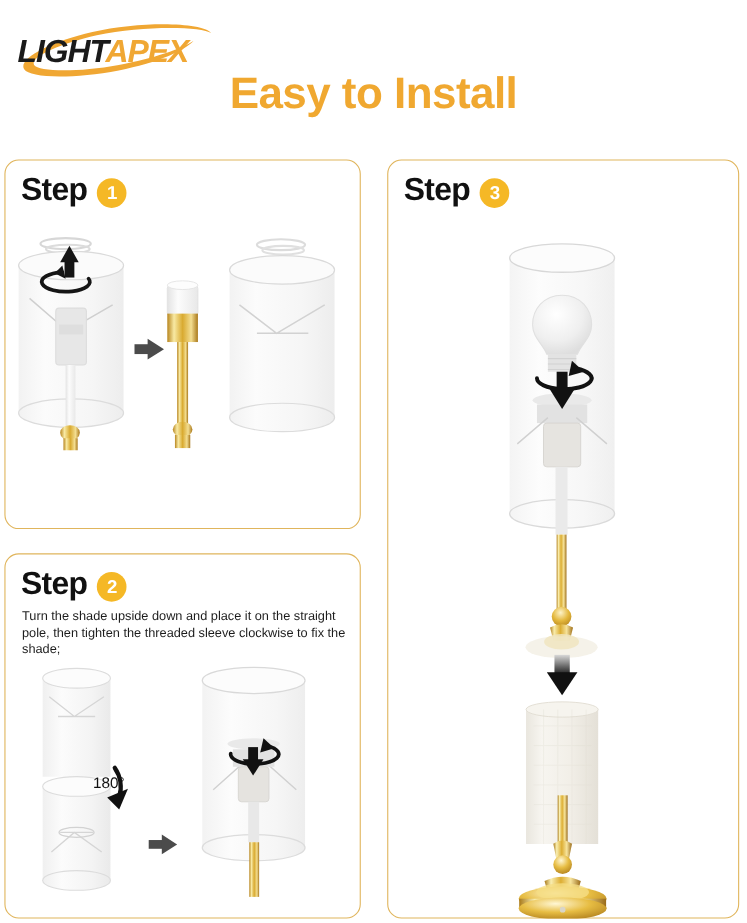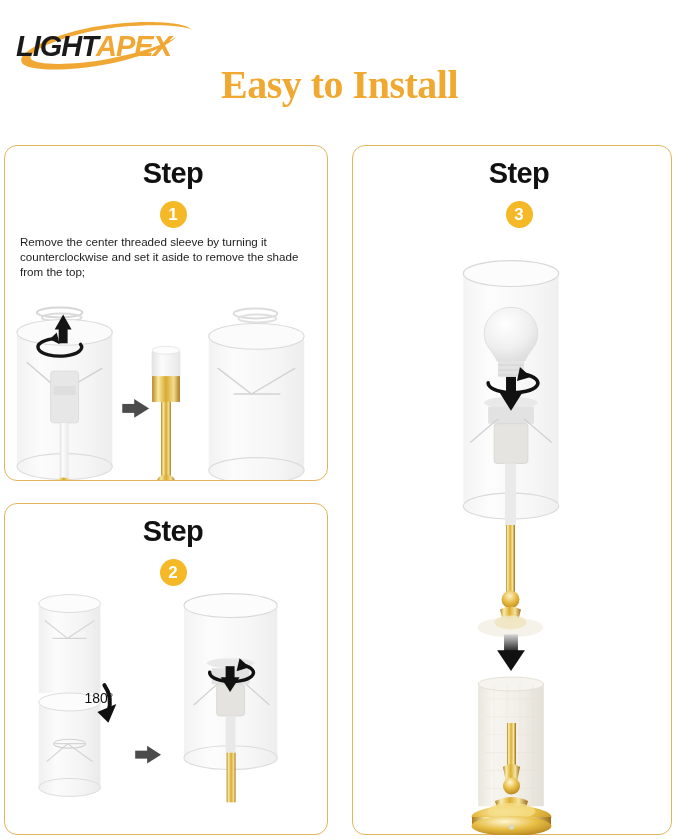--- a/index.html
+++ b/index.html
@@ -17,40 +17,38 @@
   }
   #logo svg{display:block;}
   
   #headline{
     position:absolute;left:0;top:62px;width:679px;
     text-align:center;
     font-size:40px;line-height:46px;
     font-weight:bold;
     letter-spacing:-0.5px;
     color:#f0a830;
-    font-family:Liberation Serif, serif;
   }
   
   .card{
     position:absolute;
     border:1.4px solid #e0b55c;
     border-radius:13px;
     background:#fff;
     box-sizing:border-box;
     overflow:hidden;
   }
   #card-1{left:4px;  top:145px; width:324px; height:336px;}
   #card-2{left:4px;  top:503px; width:324px; height:332px;}
   #card-3{left:352px;top:145px; width:320px; height:690px;}
 
   .card-head{
-    display:flex;align-items:center;
+    display:flex;align-items:flex-end;
     padding:12px 0 0 14px;
     gap:9px;
-    flex-direction:column;
   }
   .step-word{
     font-size:29px;line-height:31px;font-weight:bold;color:#111;
     letter-spacing:-0.6px;
   }
   .step-badge{
     width:27px;height:27px;border-radius:50%;
     background:#f5b826;
     color:#fff;
     font-size:17px;font-weight:bold;
@@ -91,21 +89,20 @@
   </svg>
 </div>
 
 <div id="headline">Easy to Install</div>
 
 <div id="card-1" class="card">
   <div class="card-head">
     <span class="step-word">Step</span>
     <span class="step-badge">1</span>
   </div>
-  <div class="card-desc">Remove the center threaded sleeve by turning it counterclockwise and set it aside to remove the shade from the top;</div>
   <div class="art" style="height:215px;margin-top:6px;">
     <svg viewBox="0 0 324 215" preserveAspectRatio="xMidYMid meet">
       <defs>
         <linearGradient id="g_shade1" x1="0" y1="0" x2="1" y2="0">
           <stop offset="0%" stop-color="#ededed"></stop>
           <stop offset="25%" stop-color="#fafafa"></stop>
           <stop offset="70%" stop-color="#f2f2f2"></stop>
           <stop offset="100%" stop-color="#e6e6e6"></stop>
         </linearGradient>
         <linearGradient id="g_gold" x1="0" y1="0" x2="1" y2="0">
@@ -176,20 +173,21 @@
       </g>
     </svg>
   </div>
 </div>
 
 <div id="card-2" class="card">
   <div class="card-head">
     <span class="step-word">Step</span>
     <span class="step-badge">2</span>
   </div>
+  <div class="card-desc">Turn the shade upside down and place it on the straight pole, then tighten the threaded sleeve clockwise to fix the shade;</div>
   <div class="art" style="height:215px;margin-top:4px;">
     <svg viewBox="0 0 324 215" preserveAspectRatio="xMidYMid meet">
       <defs>
         <linearGradient id="g_shade2" x1="0" y1="0" x2="1" y2="0">
           <stop offset="0%" stop-color="#ededed"></stop>
           <stop offset="28%" stop-color="#fbfbfb"></stop>
           <stop offset="72%" stop-color="#f2f2f2"></stop>
           <stop offset="100%" stop-color="#e6e6e6"></stop>
         </linearGradient>
         <linearGradient id="g_gold2" x1="0" y1="0" x2="1" y2="0">

